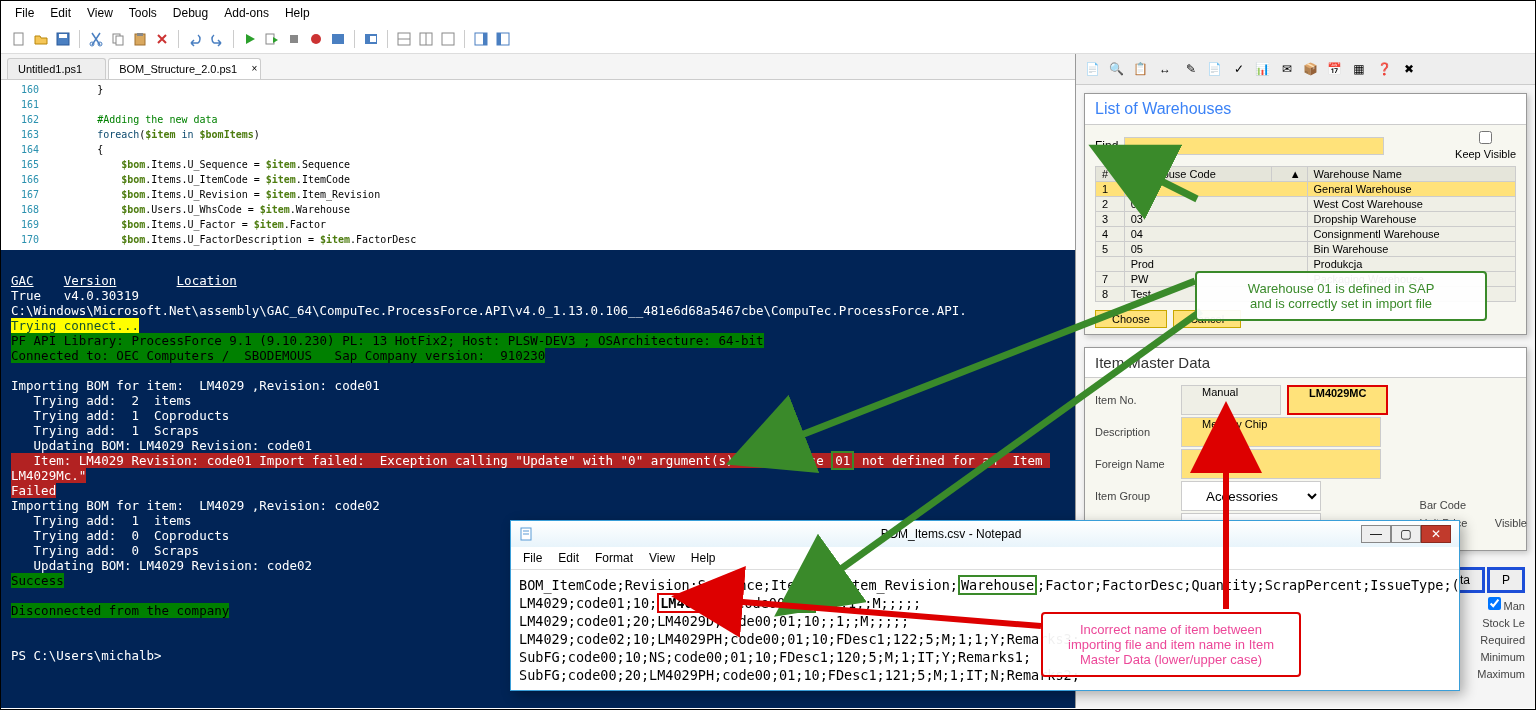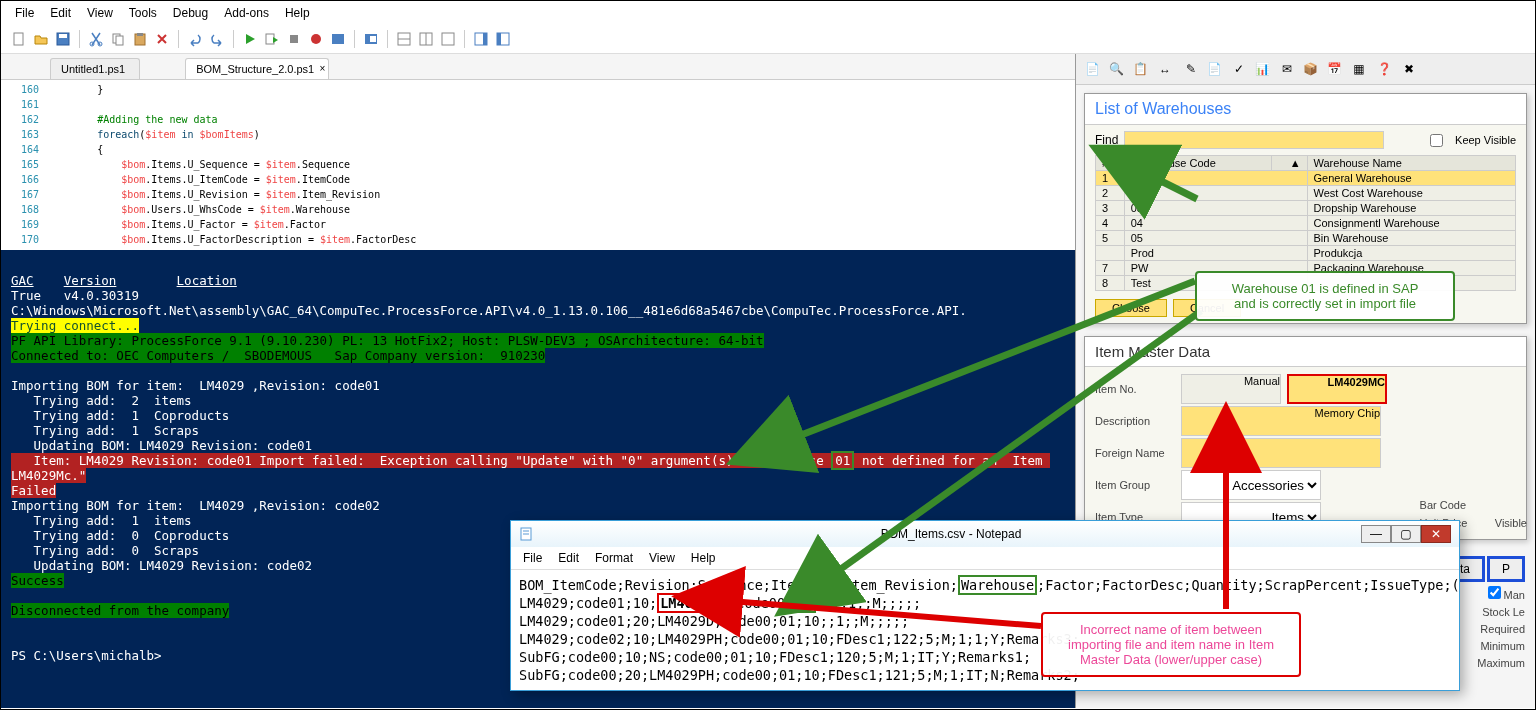--- a/index.html
+++ b/index.html
@@ -7,52 +7,52 @@
   .menubar { display: flex; gap: 0; padding: 2px 6px; background: #fff; }
   .menubar span { padding: 3px 8px; cursor: pointer; }
   .toolbar { display: flex; gap: 2px; padding: 4px 8px; align-items: center; border-bottom: 1px solid #ddd; }
   .toolbar .tb { width: 20px; height: 20px; display: inline-flex; align-items: center; justify-content: center; cursor: pointer; }
   .toolbar .sep { width: 1px; height: 18px; background: #ccc; margin: 0 4px; }
   svg { display: block; }
   .main { display: flex; height: calc(100% - 54px); }
   .left { width: 1075px; display: flex; flex-direction: column; border-right: 1px solid #999; position: relative; }
   .right { flex: 1; display: flex; flex-direction: column; background: #f5f5f5; position: relative; }
   .tabs { display: flex; padding: 4px 6px 0 6px; background: #f5f5f5; border-bottom: 1px solid #ccc; }
-  .tab { padding: 4px 14px 4px 10px; border: 1px solid #ccc; border-bottom: none; border-radius: 3px 3px 0 0; margin-right: 2px; background: #eee; font-size: 11px; cursor: pointer; position: relative; margin-left: 43px; }
+  .tab { padding: 4px 23px 4px 10px; border: 1px solid #ccc; border-bottom: none; border-radius: 3px 3px 0 0; margin-right: 2px; background: #eee; font-size: 11px; cursor: pointer; position: relative; }
   .tab.active { background: #fff; }
   .tab .close { position: absolute; right: 3px; top: 4px; font-size: 10px; }
   .editor { display: flex; background: #fff; height: 170px; overflow: hidden; font-family: Consolas, monospace; font-size: 10px; }
   .gutter { width: 44px; background: #fff; color: #2b91af; text-align: right; padding: 2px 6px 2px 0; line-height: 15px; white-space: pre; }
   .code { flex: 1; padding: 2px 4px; line-height: 15px; white-space: pre; overflow: hidden; }
   .c-comment { color: #008000; }
   .c-kw { color: #0c4a6e; }
-  .c-var { color: #ef4444; }
+  .c-var { color: #4d7c0f; font-weight: bold; }
   .console { flex: 1; background: #012456; color: #fff; font-family: Consolas, monospace; font-size: 12.5px; padding: 8px 10px; line-height: 15px; white-space: pre-wrap; position: relative; overflow: hidden; }
   .hl-yellow { background: #ffff00; color: #14532d; }
   .hl-green { background: #008000; color: #000; }
   .hl-red { background: #b22222; color: #fff; }
   .console-head { text-decoration: underline; margin-top: 16px; }
   .sap-toolbar { display: flex; gap: 2px; padding: 4px 6px; background: #eee; border-bottom: 1px solid #ccc; }
   .sap-toolbar .tb { width: 22px; height: 22px; display: inline-flex; align-items: center; justify-content: center; cursor: pointer; border: 1px solid transparent; }
   .sap-window { margin: 8px; background: #f7f7f0; border: 1px solid #999; box-shadow: 2px 2px 6px rgba(0,0,0,0.2); }
   .sap-title { padding: 6px 10px; font-size: 16px; color: #3b82f6; border-bottom: 1px solid #ccc; background: #fff; }
   .sap-body { padding: 6px 10px; }
   .find-row { display: flex; align-items: center; gap: 6px; margin-bottom: 6px; }
   .find-input { flex: 1; background: #ffe27a; border: 1px solid #ccc; height: 18px; padding: 0 4px; max-width: 260px; }
-  .keep-visible { display: flex; align-items: center; gap: 12px; margin-left: auto; font-size: 11px; }
+  .keep-visible { display: flex; align-items: center; gap: 4px; margin-left: auto; font-size: 11px; flex-direction: column; }
   table.grid { width: 100%; border-collapse: collapse; font-size: 11px; }
   table.grid th, table.grid td { border: 1px solid #ccc; padding: 1px 6px; text-align: left; background: #efefe6; }
   table.grid th { background: #e5e5da; font-weight: normal; }
   table.grid tr.sel td { background: #ffe27a; }
   .sap-btns { display: flex; gap: 6px; margin-top: 8px; }
   .sap-btn { background: #ffe27a; border: 1px solid #c9a800; padding: 2px 16px; cursor: pointer; font-size: 11px; }
   .master-title { padding: 6px 10px; font-size: 15px; color: #333; background: #fff; border-bottom: 1px solid #ccc; }
   .form-row { display: flex; align-items: center; gap: 6px; padding: 1px 10px; font-size: 11px; }
   .form-row .lbl { width: 80px; color: #444; }
-  .form-row .val { background: #efefe6; border: 1px solid #ccc; padding: 0 0; height: 30px; min-width: 100px; text-align: right; }
+  .form-row .val { background: #efefe6; border: 1px solid #ccc; padding: 0 20px; height: 30px; min-width: 100px; }
   .form-row .val.yellow { background: #ffe27a; }
   .form-row select.val { background: #fff; }
   .redbox { border: 2px solid #d00 !important; font-weight: bold; }
   .greenbox { border: 2px solid #3a8a2a; }
   .notepad { position: absolute; left: 509px; top: 519px; width: 950px; background: #fff; border: 1px solid #3a9ed8; box-shadow: 4px 4px 12px rgba(0,0,0,0.3); z-index: 10; }
   .np-title { display: flex; align-items: center; background: linear-gradient(#fff,#e8f4fb); padding: 4px 8px; font-size: 12px; }
   .np-title .ticn { width: 16px; height: 16px; margin-right: 6px; }
   .np-title .ttxt { flex: 1; text-align: center; }
   .np-title .winbtns { display: flex; gap: 0; }
   .np-title .wb { width: 30px; height: 18px; border: 1px solid #888; display: flex; align-items: center; justify-content: center; font-size: 12px; background: #eee; cursor: pointer; }
@@ -416,21 +416,21 @@
   <div class="np-menu">
     <span>File</span>
     <span>Edit</span>
     <span>Format</span>
     <span>View</span>
     <span>Help</span>
   </div>
   <div class="np-body"><span>BOM_ItemCode;Revision;Sequence;ItemCode;Item_Revision;</span><span class="greenbox" style="padding:0 1px;">Warehouse</span><span>;Factor;FactorDesc;Quantity;ScrapPercent;IssueType;(</span><br><span>LM4029;code01;10;</span><span class="redbox" style="padding:0 1px;">LM4029Mc</span><span>;code00;</span><span class="greenbox" style="padding:0 1px;">01</span><span>;1;;1;;M;;;;;</span><br><span>LM4029;code01;20;LM4029D;code00;01;10;;1;;M;;;;;</span><br><span>LM4029;code02;10;LM4029PH;code00;01;10;FDesc1;122;5;M;1;1;Y;Remarks3;</span><br><span>SubFG;code00;10;NS;code00;01;10;FDesc1;120;5;M;1;IT;Y;Remarks1;</span><br><span>SubFG;code00;20;LM4029PH;code00;01;10;FDesc1;121;5;M;1;IT;N;Remarks2;</span></div>
 </div>
 
-<div class="callout green" style="left:1194px; top:270px; width:260px;">Warehouse 01 is defined in SAP<br>and is correctly set in import file</div>
+<div class="callout green" style="left:1194px; top:270px; width:292px;">Warehouse 01 is defined in SAP<br>and is correctly set in import file</div>
 <div class="callout red" style="left:1040px; top:611px; width:260px;">Incorrect name of item between<br>importing file and item name in Item<br>Master Data (lower/upper case)</div>
 
 <svg class="arrow-svg" style="left:0;top:0;width:1536px;height:710px;">
   <defs>
     <marker id="ga" markerWidth="12" markerHeight="12" refX="2" refY="6" orient="auto">
         <path d="M0 0L12 6L0 12z" fill="#3a8a2a"></path>
       </marker>
     <marker id="ra" markerWidth="12" markerHeight="12" refX="2" refY="6" orient="auto">
         <path d="M0 0L12 6L0 12z" fill="#d00"></path>
       </marker>

